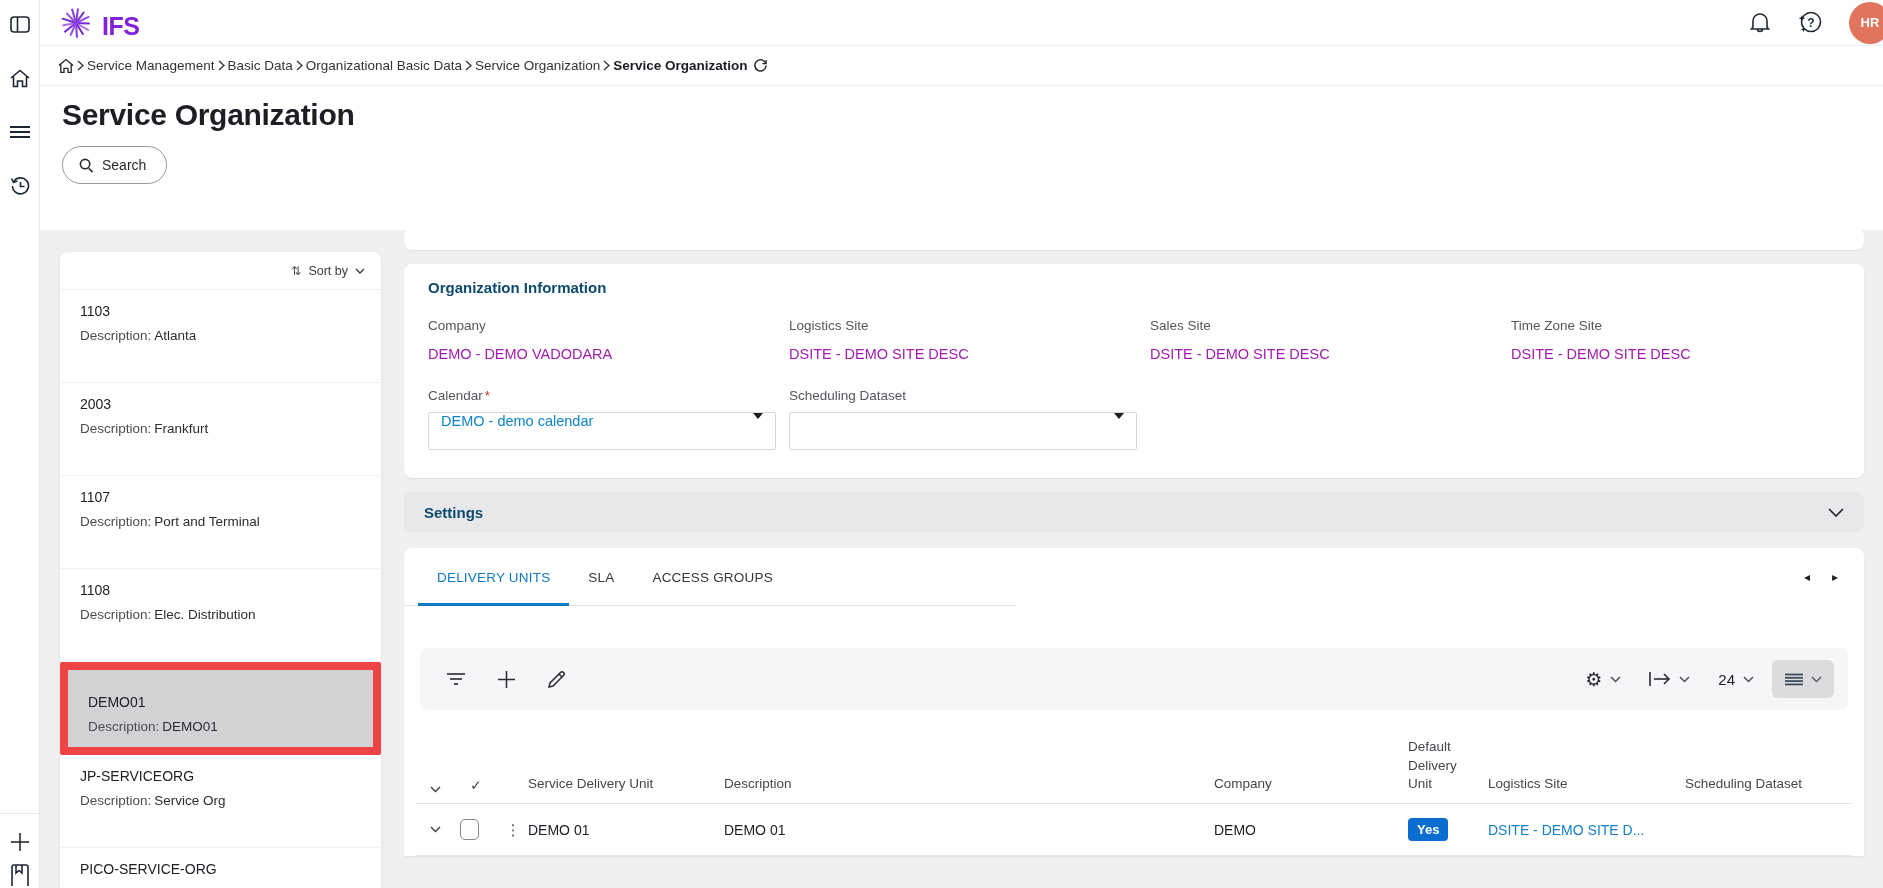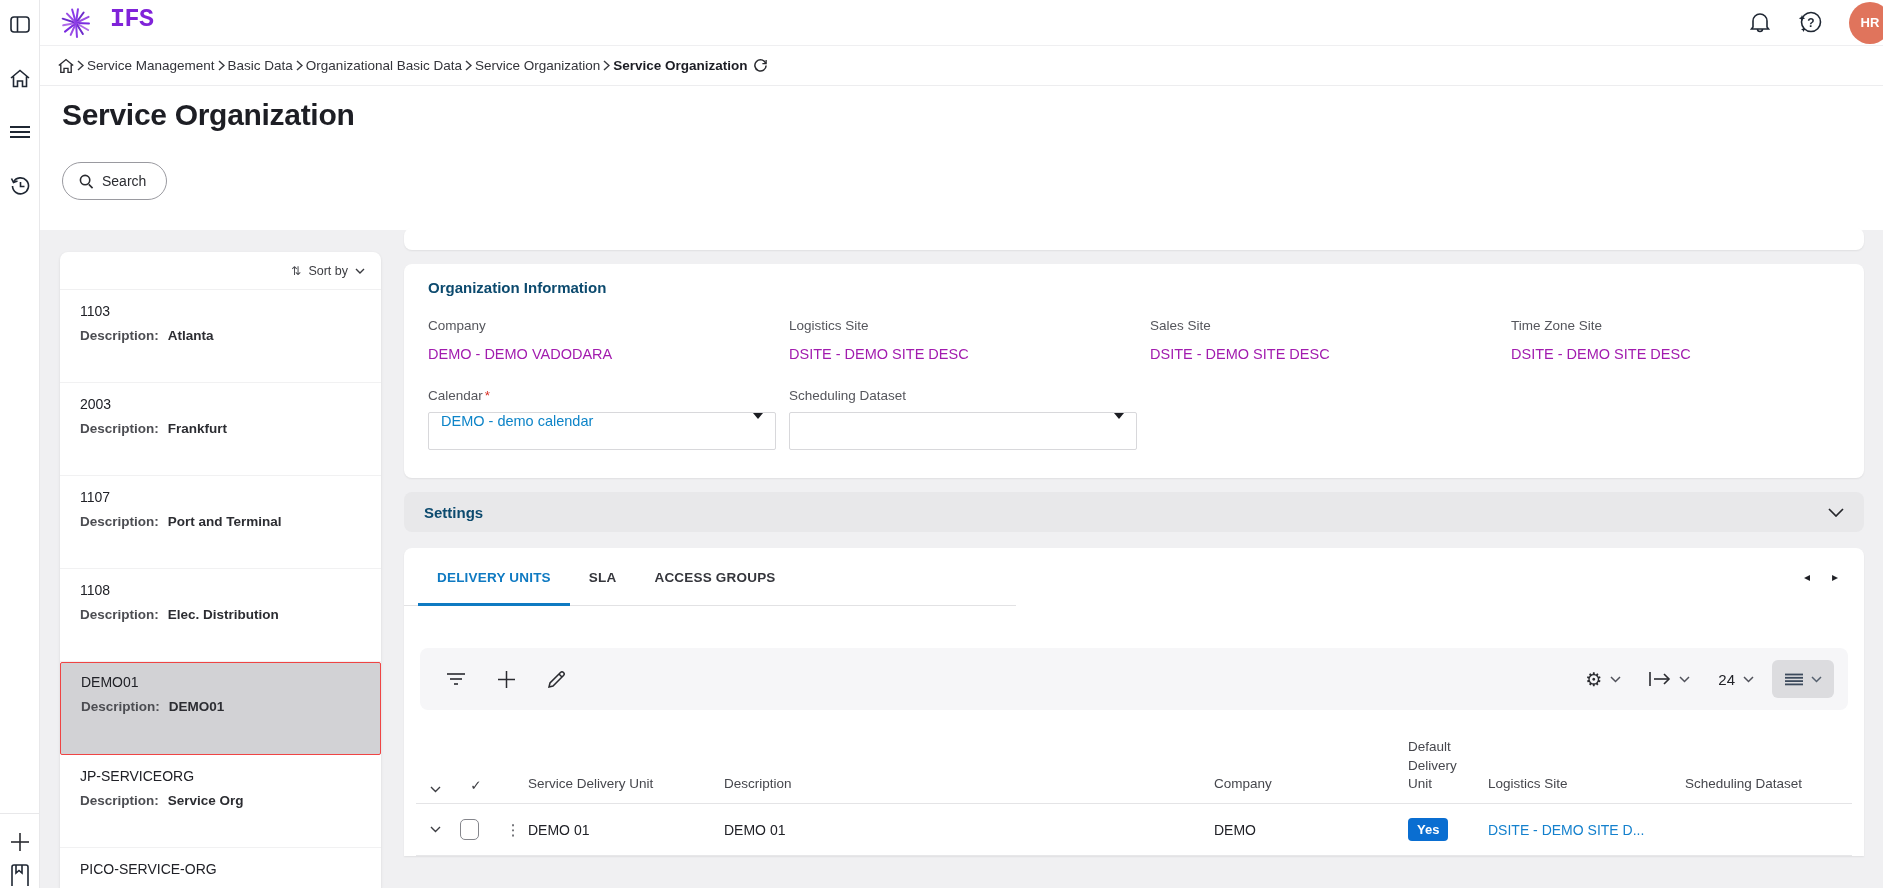--- a/index.html
+++ b/index.html
@@ -13,57 +13,57 @@
     border-right:1px solid #e8e8ea; z-index:30; }
   .rail-icon { width:40px; height:40px; display:flex; align-items:center; justify-content:center;
     cursor:pointer; color:#1f2733; }
   #rail-top .rail-icon { margin-bottom:14px; }
   #rail-top { position:absolute; top:4px; left:0; }
   #rail-bottom { position:absolute; bottom:0; left:0; width:40px; border-top:1px solid #e8e8ea; padding-top:8px; }
 
   
   #top-bar { left:40px; top:0; right:0; height:46px; background:#fff;
     border-bottom:1px solid #efeff1; display:flex; align-items:center; padding:0 0 0 18px; z-index:20; }
-  #logo { display:flex; align-items:flex-start; gap:16px;font-family:Liberation Mono, monospace; }
+  #logo { display:flex; align-items:flex-end; gap:8px; }
   #logo-text { font-size:25px; font-weight:800; color:#8023d9; letter-spacing:-0.5px; }
   #top-actions { margin-left:auto; display:flex; align-items:center; gap:26px; padding-right:0; }
   #avatar { width:42px; height:42px; border-radius:50%; background:#e0745c; color:#fff;
     font-size:13px; font-weight:700; display:flex; align-items:center; justify-content:center;
     margin-right:-8px; }
 
   
   #breadcrumb-bar { left:40px; top:46px; right:0; height:40px; background:#fff;
     border-bottom:1px solid #ededef; display:flex; align-items:center; gap:3px; padding-left:18px;
     font-size:13.5px; color:#33343a; }
   .crumb { cursor:pointer; }
   .crumb-current { font-weight:700; color:#1c1d24; }
   .crumb-sep { display:flex; align-items:center; }
 
   
   #title-zone { left:40px; top:86px; right:0; height:144px; background:#fff; }
   #page-title { position:absolute; left:22px; top:12px; font-size:30px; font-weight:700; color:#1d1e24; letter-spacing:-0.3px; }
-  #search-btn { position:absolute; left:22px; top:76px; height:38px; padding:0 20px 0 16px;
+  #search-btn { position:absolute; left:22px; top:60px; height:38px; padding:0 20px 0 16px;
     border:1px solid #9a9aa0; border-radius:19px; background:#fff; display:flex; align-items:center; gap:8px;
     font-size:14px; color:#2a2b30; cursor:pointer; }
 
   
   #content-bg { left:40px; top:230px; right:0; bottom:0; background:#f0f0f2; }
 
   
   #list-panel { left:60px; top:252px; width:321px; height:636px; background:#fff;
     border-radius:8px 8px 0 0; box-shadow:0 1px 3px rgba(0,0,0,.10); overflow:hidden; z-index:5; }
   #sort-row { height:38px; display:flex; align-items:center; justify-content:flex-end; gap:7px;
     padding-right:16px; border-bottom:1px solid #f0f0f1; font-size:12.5px; color:#3c3d42; cursor:pointer; }
   .sort-glyph { font-size:12px; color:#4a4b50; }
   .list-item { height:93px; padding:13px 14px 0 20px; border-bottom:1px solid #f1f1f2;
     cursor:pointer; background:#fff; }
   .list-item .li-id { font-size:14px; color:#202127; margin-bottom:9px; }
-  .li-desc { font-size:13.5px; color:#2c2d32; display:flex; gap:9px;font-weight:bold; }
+  .li-desc { font-size:13.5px; color:#2c2d32; display:flex; gap:3px; }
   .li-desc .lbl { color:#4c4d52; }
-  .list-item.selected { background:#d2d2d5; border:1px solid #ef4444; border-radius:2px; padding-top:11px; }
+  .list-item.selected { background:#d2d2d5; border:8px solid #ef4444; border-radius:2px; padding-top:24px; }
 
   
   .card { position:absolute; left:404px; width:1460px; background:#fff; border-radius:8px;
     box-shadow:0 1px 2px rgba(0,0,0,.07); }
   #sliver-card { top:228px; height:22px; border-radius:8px; }
   #org-card { top:264px; height:214px; padding:15px 24px 0 24px; }
   .section-title { font-size:15px; font-weight:700; color:#0c4a6e; }
   #org-grid { margin-top:22px; display:grid; grid-template-columns:361px 361px 361px 1fr;
     grid-column-gap:0; grid-row-gap:26px; }
   .field .f-label { font-size:13.5px; color:#55565c; margin-bottom:13px; }
@@ -77,21 +77,21 @@
 
   
   #settings-bar { top:492px; height:40px; background:#e8e8ea; border-radius:8px; box-shadow:none;
     display:flex; align-items:center; padding:0 20px; cursor:pointer; }
   #settings-bar .chev { margin-left:auto; }
 
   
   #tabs-card { top:548px; height:308px; border-radius:8px 8px 0 0; }
   #tab-strip { height:58px; display:flex; align-items:center; position:relative; padding-left:14px; }
   #tab-strip-border { position:absolute; left:0; bottom:0; width:612px; height:1px; background:#e2e2e4; }
-  .tab { padding:0 19px; height:58px; display:flex; align-items:center; font-size:13.5px; font-weight:700;
+  .tab { padding:0 19px; height:58px; display:flex; align-items:center; font-size:13.5px; font-weight:400;
     letter-spacing:0.2px; color:#35363c; cursor:pointer; position:relative; }
   .tab.active { color:#0f7ac2; }
   .tab.active::after { content:""; position:absolute; left:0; right:0; bottom:0; height:3px; background:#0f7ac2; }
   #tab-arrows { margin-left:auto; display:flex; gap:22px; padding-right:26px; font-size:12px; color:#1f2026; }
   #tab-arrows span { cursor:pointer; }
 
   
   #table-toolbar { position:absolute; left:16px; top:100px; width:1428px; height:62px; background:#f6f6f8;
     border-radius:8px; display:flex; align-items:center; padding:0 14px 0 16px; }
   .tb-icon { width:40px; height:40px; display:flex; align-items:center; justify-content:center;

